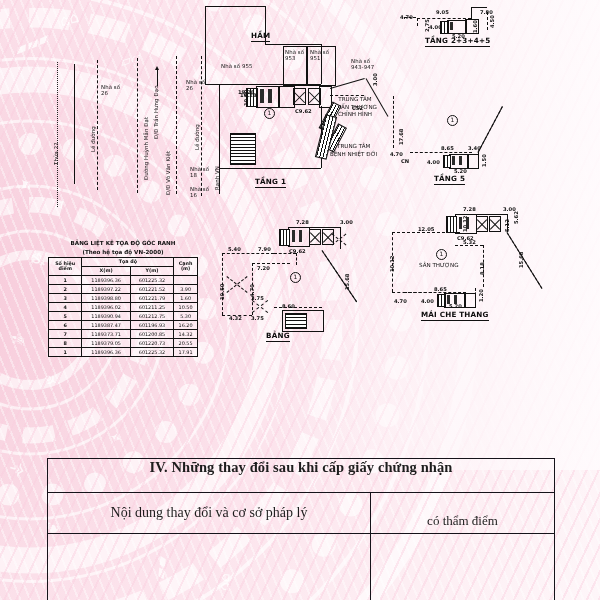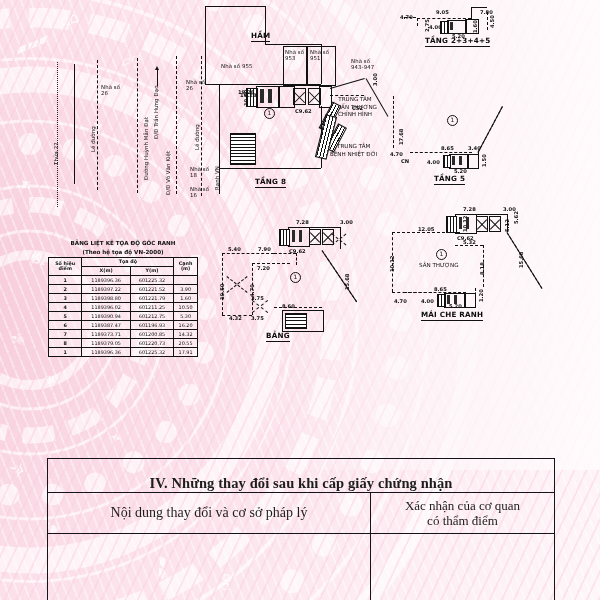--- a/index.html
+++ b/index.html
@@ -65,21 +65,21 @@
   .coord{position:absolute;left:48px;top:239px;width:150px;
      font-family:"DejaVu Sans",sans-serif;color:#111;}
   .coord .cap{text-align:center;font-size:5.6px;font-weight:bold;line-height:1.45;margin-bottom:1.5px;}
   .coord table{border-collapse:collapse;width:100%;background:rgba(255,250,252,.45);}
   .coord th,.coord td{border:1px solid #111;font-size:4.9px;text-align:center;padding:1px 0;font-weight:normal;}
   .coord th{font-weight:bold;font-size:4.8px;line-height:1.2;}
   .coord td.id{font-weight:bold;}
   
   .form{position:absolute;left:47px;top:458px;width:506px;height:142px;
      border:1.6px solid #15131a;background:transparent;}
-  .form .hd{height:33px;border-bottom:1.6px solid #15131a;display:flex;align-items:flex-end;justify-content:center;}
+  .form .hd{height:33px;border-bottom:1.6px solid #15131a;display:flex;align-items:flex-start;justify-content:center;}
   .form .hd span{font-size:14.5px;font-weight:bold;letter-spacing:.1px;}
   .form .row{display:flex;height:40px;border-bottom:1.6px solid #15131a;}
   .form .c1{flex:0 0 322px;border-right:1.6px solid #15131a;display:flex;align-items:center;justify-content:center;}
   .form .c2{flex:1;display:flex;align-items:center;justify-content:center;text-align:center;}
   .form .c1 span{font-size:14px;}
   .form .c2 span{font-size:13px;line-height:1.18;}
   .form .body{display:flex;height:calc(100% - 75px);}
   .form .b1{flex:0 0 322px;border-right:1.6px solid #15131a;}
   .form .b2{flex:1;}
 </style>
@@ -183,21 +183,21 @@
   <div class="lbl" style="left:190px;top:186px;">Nhà số<br>16</div>
 
   <div class="ctr" style="left:333px;top:96px;">TRUNG TÂM<br>CHẤN THƯƠNG<br>CHỈNH HÌNH</div>
   <div class="ctr" style="left:330px;top:143px;">TRUNG TÂM<br>BỆNH NHIỆT ĐỚI</div>
   <div class="stairv" style="left:325px;top:102px;width:8px;height:28px;transform:rotate(28deg);"></div>
   <div class="stairv" style="left:331px;top:124px;width:8px;height:26px;transform:rotate(28deg);"></div>
   <div class="dim vt" style="left:398px;top:145px;">17.68</div>
   <div class="dash-v" style="left:393px;top:96px;height:52px;"></div>
   <div class="dim" style="left:390px;top:151px;">4.70</div>
 
-  <div class="ttl" style="left:255px;top:177px;">TẦNG 8</div>
+  <div class="ttl" style="left:255px;top:177px;">TẦNG 1</div>
   <div class="stair" style="left:230px;top:133px;width:24px;height:30px;"></div>
   <div class="ln h" style="left:219px;top:168px;width:102px;"></div>
   <div class="dim" style="left:240px;top:92px;">19.28</div>
   <div class="circ" style="left:264px;top:108px;">1</div>
   <div class="ln v" style="left:321px;top:106px;height:62px;"></div>
   <div class="stairv" style="left:320px;top:115px;width:10px;height:42px;transform:rotate(14deg);"></div>
 
   <div class="ttl" style="left:266px;top:331px;">BẢNG</div>
   <div class="circ" style="left:290px;top:272px;">1</div>
 
@@ -301,21 +301,21 @@
   <div class="stairv" style="left:446px;top:216px;width:9px;height:15px;"></div>
   <div class="dim" style="left:463px;top:206px;"> </div>
   <div class="dim" style="left:463px;top:206px;">7.28</div>
   <div class="dim" style="left:503px;top:206px;">3.00</div>
   <div class="dim" style="left:457px;top:235px;">C9.62</div>
   <div class="dim vt" style="left:513px;top:224px;">5.62</div>
   <div class="dim vt" style="left:504px;top:232px;">5.12</div>
   <div class="ln" style="left:507px;top:232px;width:66px;height:0;border-top:1px dashed #111;transform:rotate(58deg);transform-origin:left center;"></div>
   <div class="dim vt" style="left:518px;top:268px;">15.68</div>
 
-  <div class="ttl" style="left:421px;top:310px;">MÁI CHE RANH</div>
+  <div class="ttl" style="left:421px;top:310px;">MÁI CHE THANG</div>
   <div class="dash-h" style="left:404px;top:292px;width:62px;"></div>
   <div class="dim" style="left:434px;top:286px;">8.65</div>
   <div class="dim" style="left:421px;top:298px;">4.00</div>
   <div class="dim" style="left:449px;top:303px;">5.20</div>
   <div class="dim" style="left:394px;top:298px;">4.70</div>
   <div class="dim vt" style="left:478px;top:302px;">1.20</div>
   <div class="box" style="left:444px;top:293px;width:20px;height:13px;"></div>
   <div class="fill" style="left:447px;top:295px;width:3px;height:9px;"></div>
   <div class="fill" style="left:454px;top:295px;width:3px;height:9px;"></div>
   <div class="stairv" style="left:437px;top:294px;width:7px;height:11px;"></div>
@@ -400,21 +400,21 @@
 <div class="form">
   <div class="hd">
     <span>IV. Những thay đổi sau khi cấp giấy chứng nhận</span>
   </div>
   <div class="row">
     <div class="c1">
       <span>Nội dung thay đổi và cơ sở pháp lý</span>
     </div>
     <div class="c2">
       <span>
-        <span>Xác nhận của cơ quan</span><br><span>có thẩm điểm</span>
+        <br><span>có thẩm điểm</span>
       </span>
     </div>
   </div>
   <div class="body">
     <div class="b1"></div>
     <div class="b2"></div>
   </div>
 </div>
 
 </body></html>

